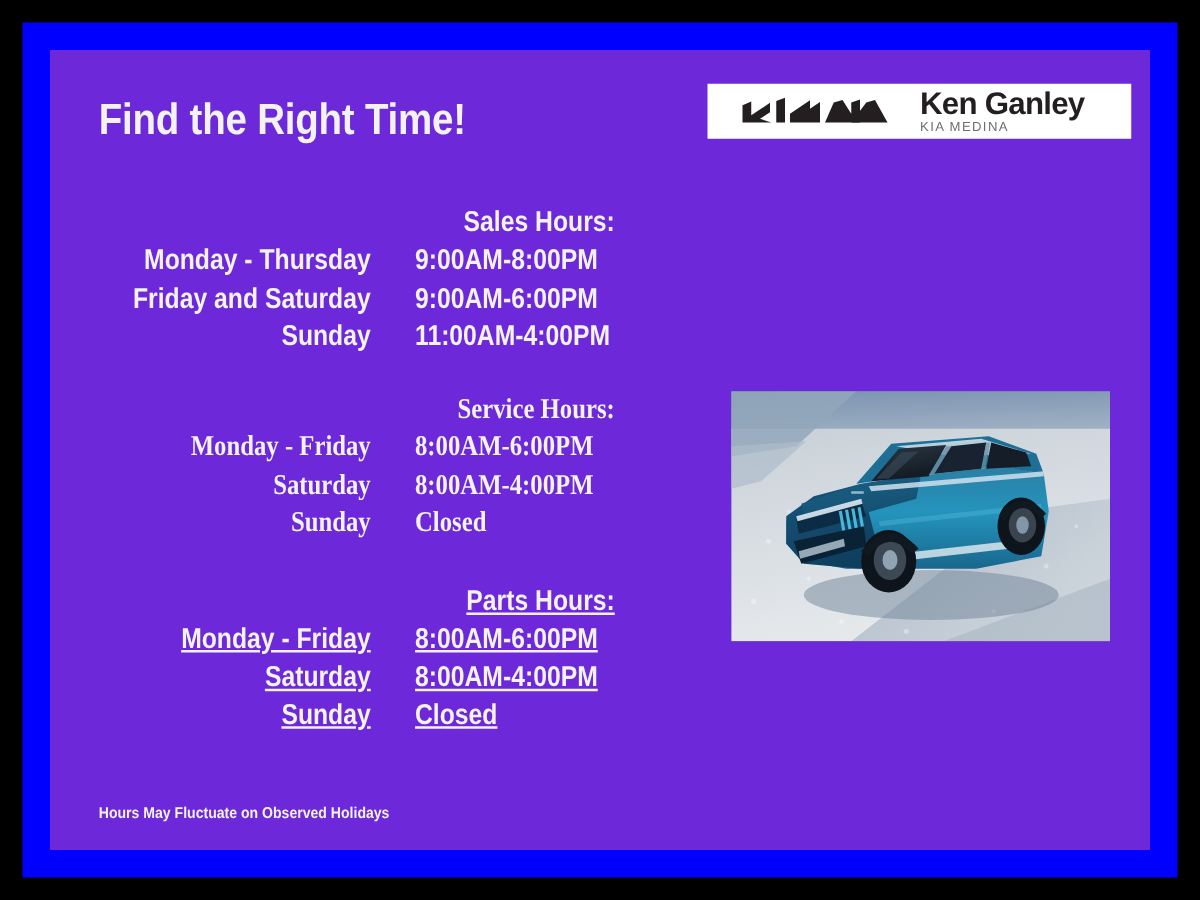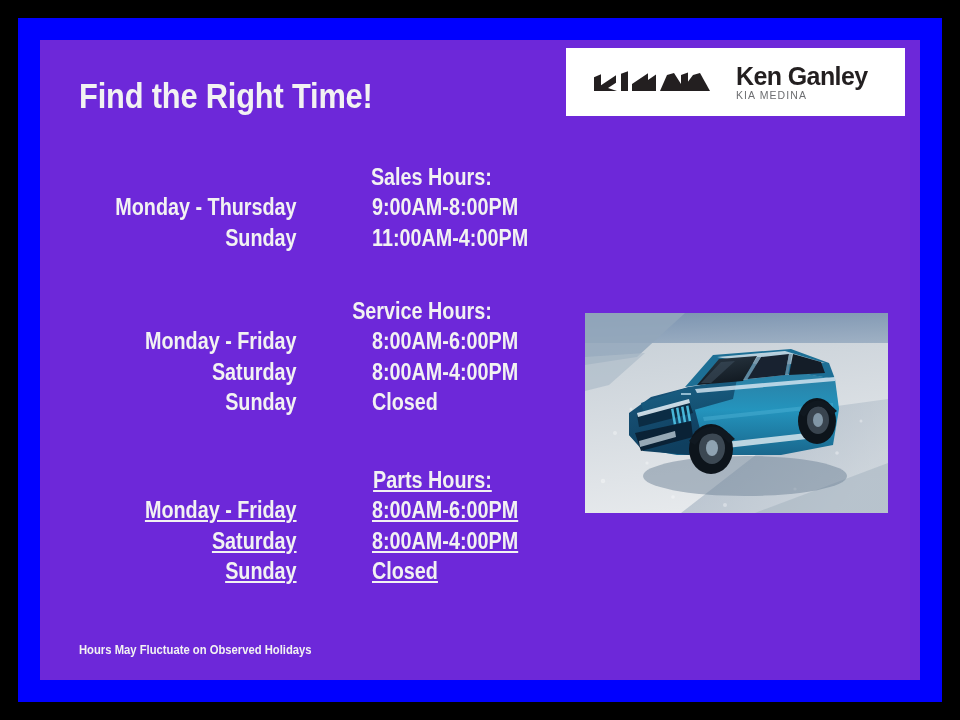--- a/index.html
+++ b/index.html
@@ -56,37 +56,36 @@
 
   
   .hours-block {
     position: absolute;
     left: 39px;
     width: 480px;
     color: #f2f2f2;
     text-align: right;
   }
   #block-sales   { top: 122px; }
-  #block-service { top: 256px; }
+  #block-service { top: 272px; font-family: Liberation Serif, serif; }
   #block-parts   { top: 425px; text-decoration: underline; }
 
   .block-heading {
     font-size: 23px;
     font-weight: bold;
     line-height: 30.4px;
     white-space: nowrap;
     transform: scaleX(0.86);
     transform-origin: left center;
   }
   .hours-row {
     display: flex;
     line-height: 30.4px;
     height: 30.4px;
     white-space: nowrap;
-    gap: 40px;
   }
   .row-day {
     width: 253px;
     flex: 0 0 253px;
     font-size: 23px;
     font-weight: bold;
     transform: scaleX(0.86);
     transform-origin: left center;
   }
   .row-time {
@@ -106,23 +105,23 @@
     color: #f2f2f2;
     white-space: nowrap;
     transform: scaleX(0.9);
     transform-origin: left center;
   }
 
   
   #logo-panel {
     position: absolute;
     left: 526px;
-    top: 8px;
+    top: 27px;
     width: 339px;
-    height: 68px;
+    height: 44px;
     background: #ffffff;
     display: flex;
     align-items: center;
   }
   #kia-mark {
     margin-left: 27px;
     width: 118px;
     height: 27px;
     flex: 0 0 118px;
   }
@@ -169,20 +168,24 @@
 
   <div id="slide-canvas">
 
     <div id="page-title">Find the Right Time!</div>
 
     <div class="hours-block" id="block-sales">
       <div class="block-heading">Sales Hours:</div>
       <div class="hours-row">
         <span class="row-day">Monday - Thursday</span>
         <span class="row-time">9:00AM-8:00PM</span>
+      </div>
+      <div class="hours-row">
+        <span class="row-day">Friday and Saturday</span>
+        <span class="row-time">9:00AM-6:00PM</span>
       </div>
       <div class="hours-row">
         <span class="row-day">Sunday</span>
         <span class="row-time">11:00AM-4:00PM</span>
       </div>
     </div>
 
     <div class="hours-block" id="block-service">
       <div class="block-heading">Service Hours:</div>
       <div class="hours-row">

